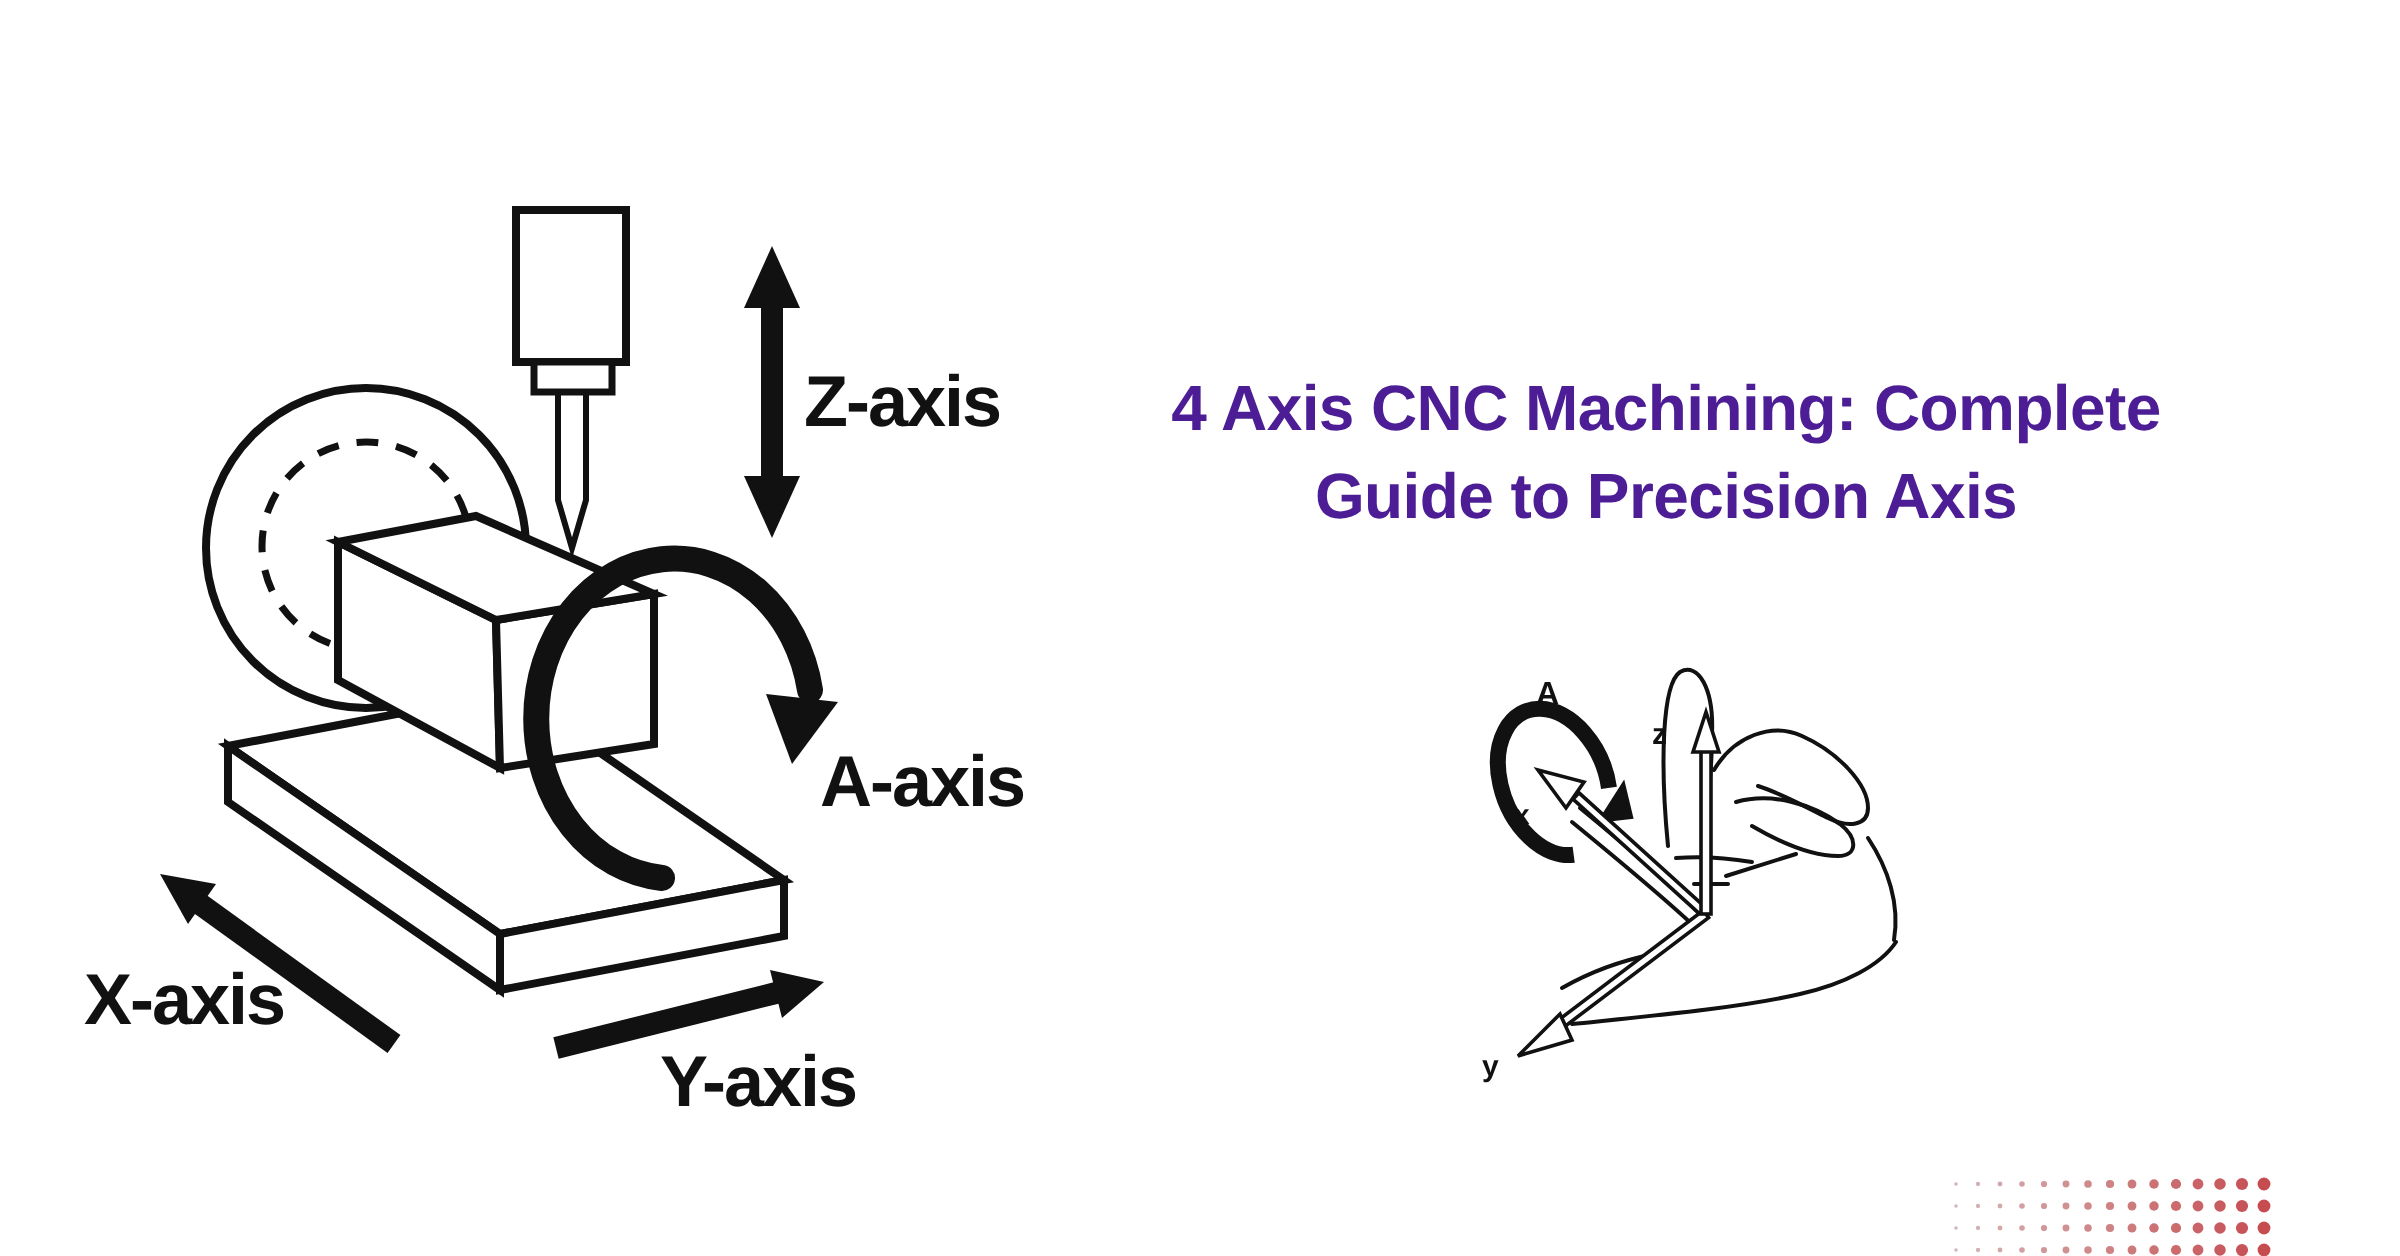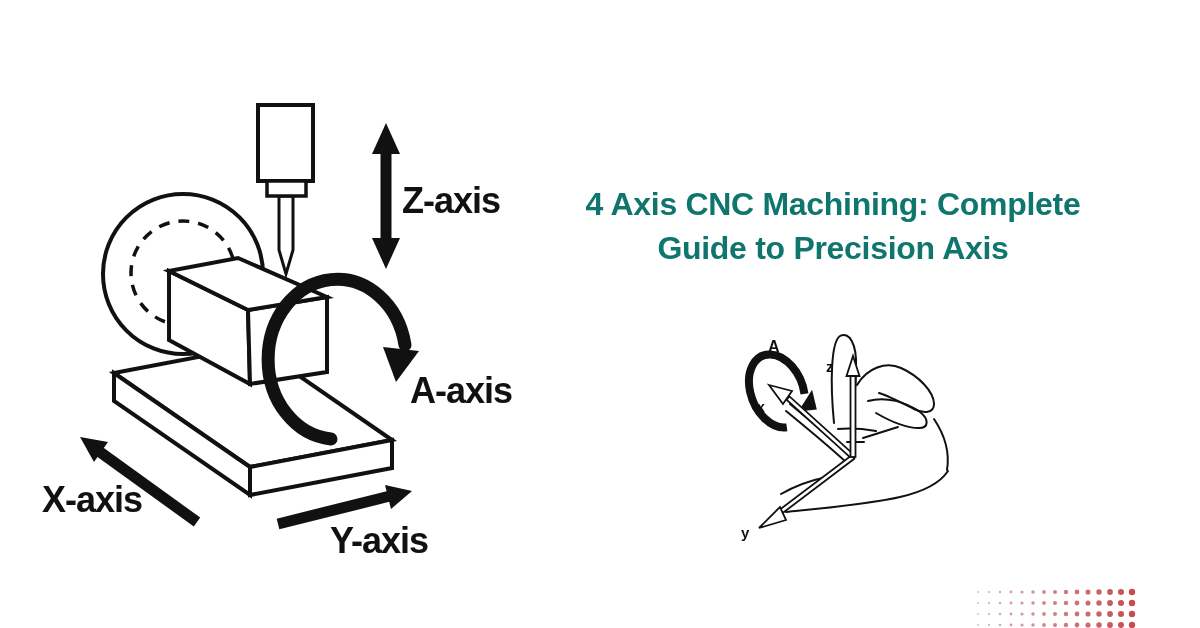--- a/index.html
+++ b/index.html
@@ -6,21 +6,21 @@
   .canvas{
     position:relative;width:1138px;height:628px;background:#ffffff;overflow:hidden;
     font-family:"Liberation Sans", sans-serif;
   }
   .machine-svg{position:absolute;left:0;top:0;}
   .hand-svg{position:absolute;left:715px;top:325px;}
   .dots-svg{position:absolute;left:0;top:0;pointer-events:none;}
   .title-block{
     position:absolute;left:560px;top:182px;width:546px;
     text-align:center;font-weight:bold;font-size:32px;line-height:44px;
-    color:#0f766e;letter-spacing:-0.3px;
+    color:#4c1d95;letter-spacing:-0.3px;
   }
   .axis-label{
     font-family:"Liberation Sans", sans-serif;
     font-weight:bold;font-size:36px;fill:#111111;letter-spacing:-1px;
   }
   .hand-label{
     font-family:"Liberation Sans", sans-serif;
     font-weight:bold;fill:#111111;
   }
 </style>

